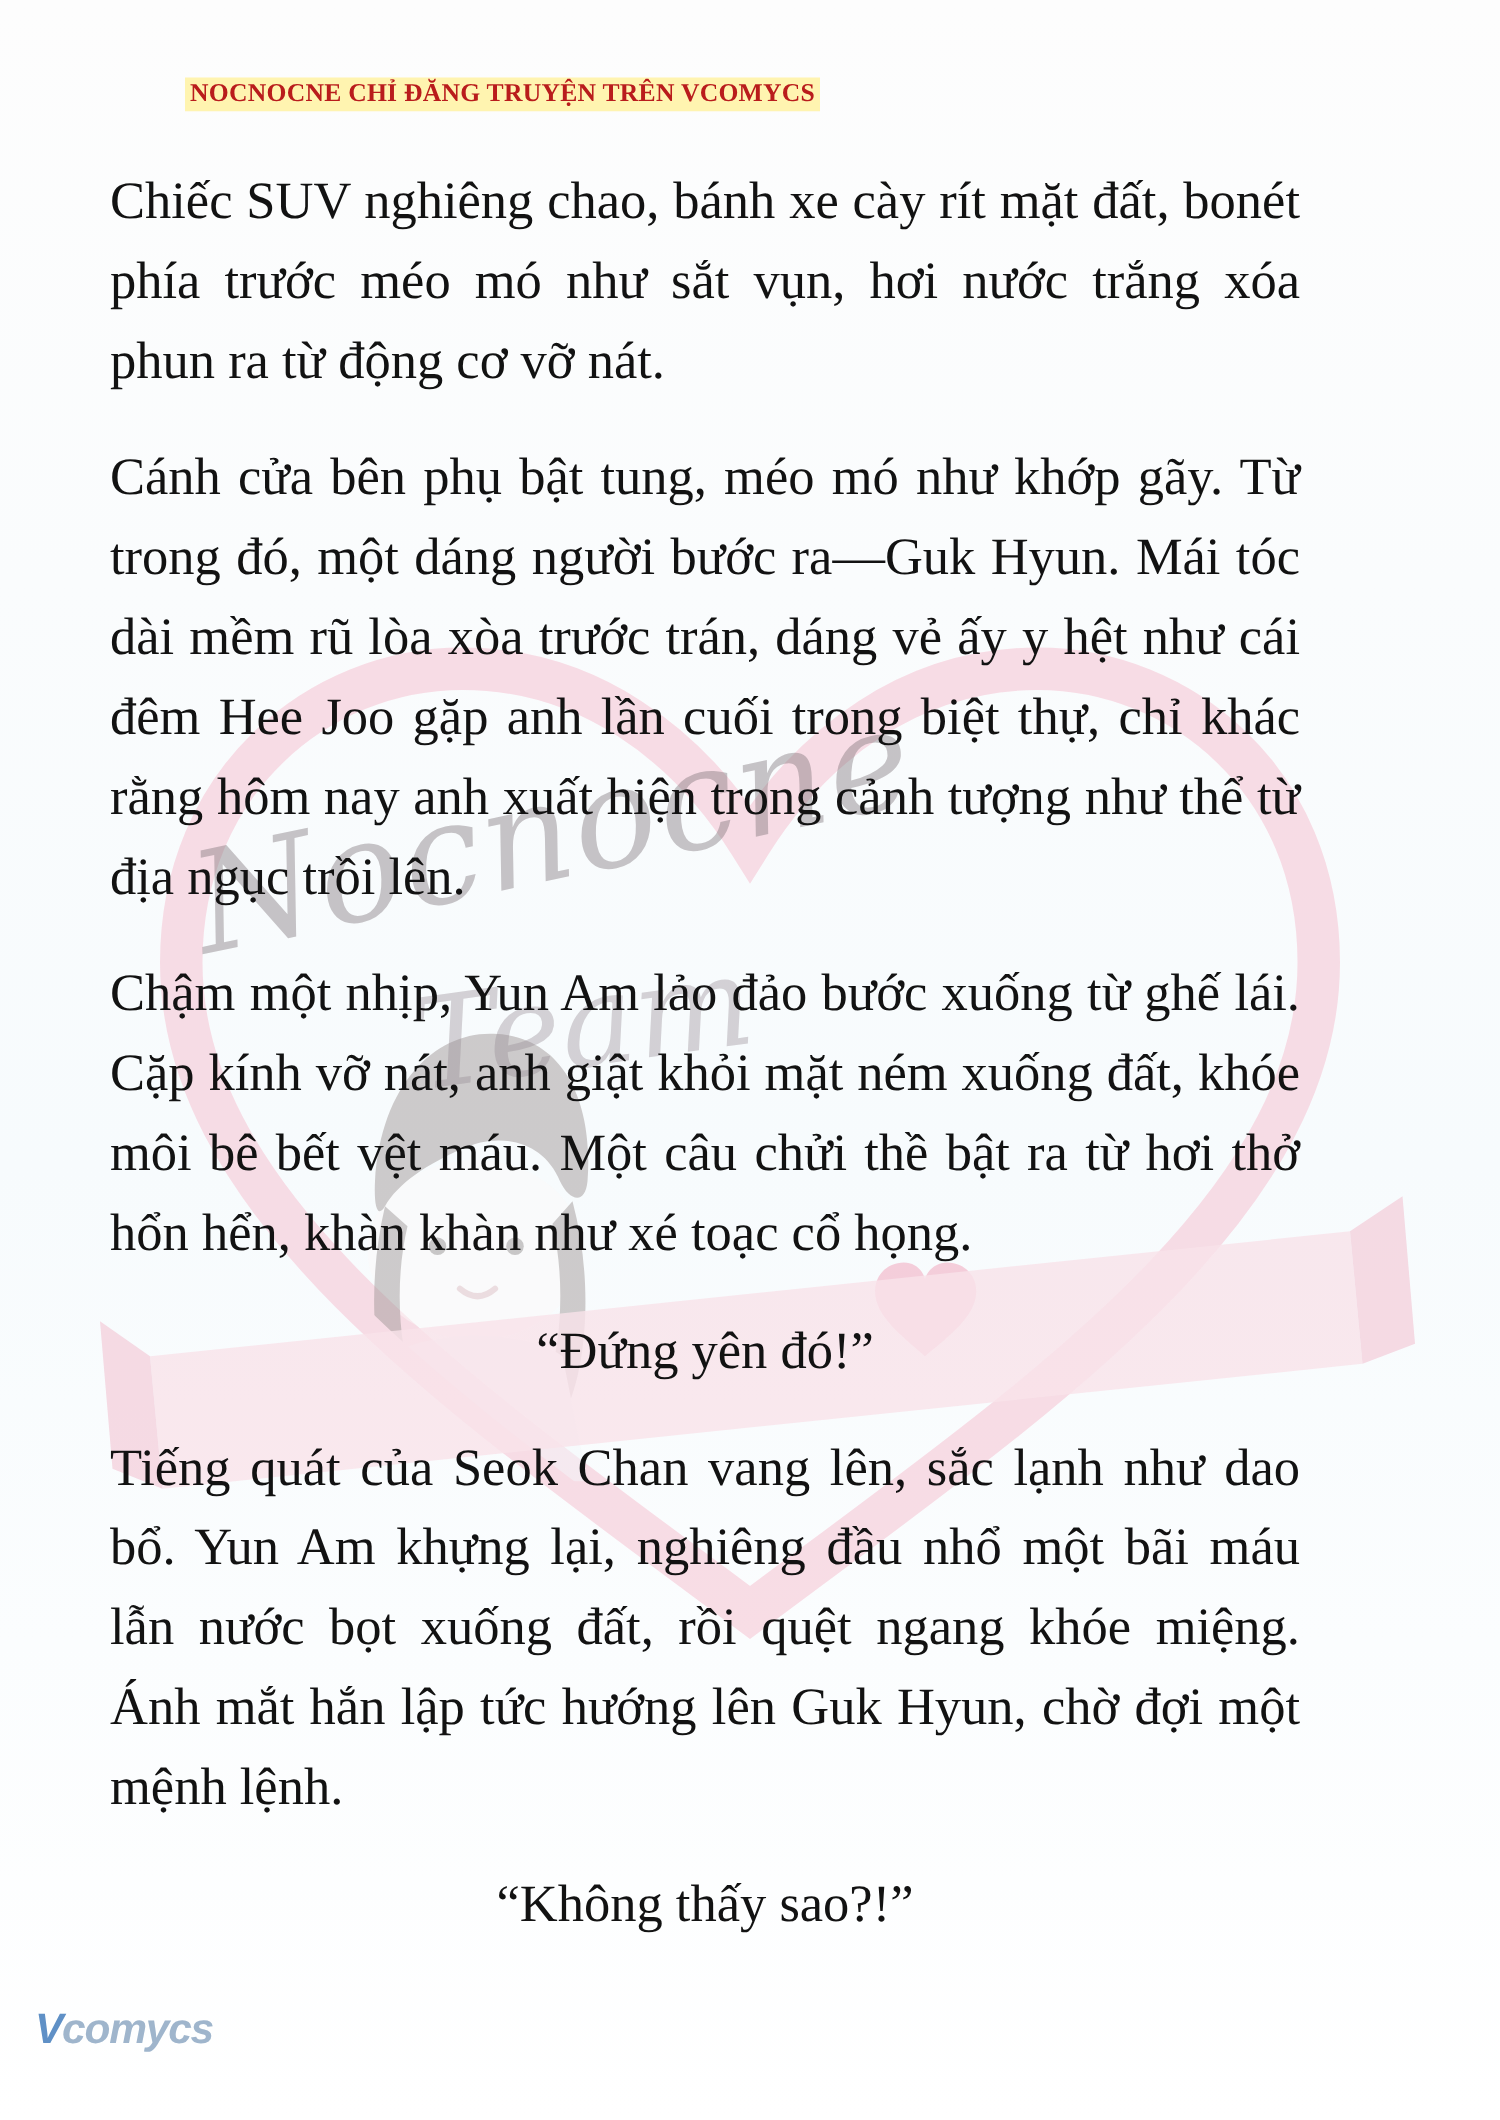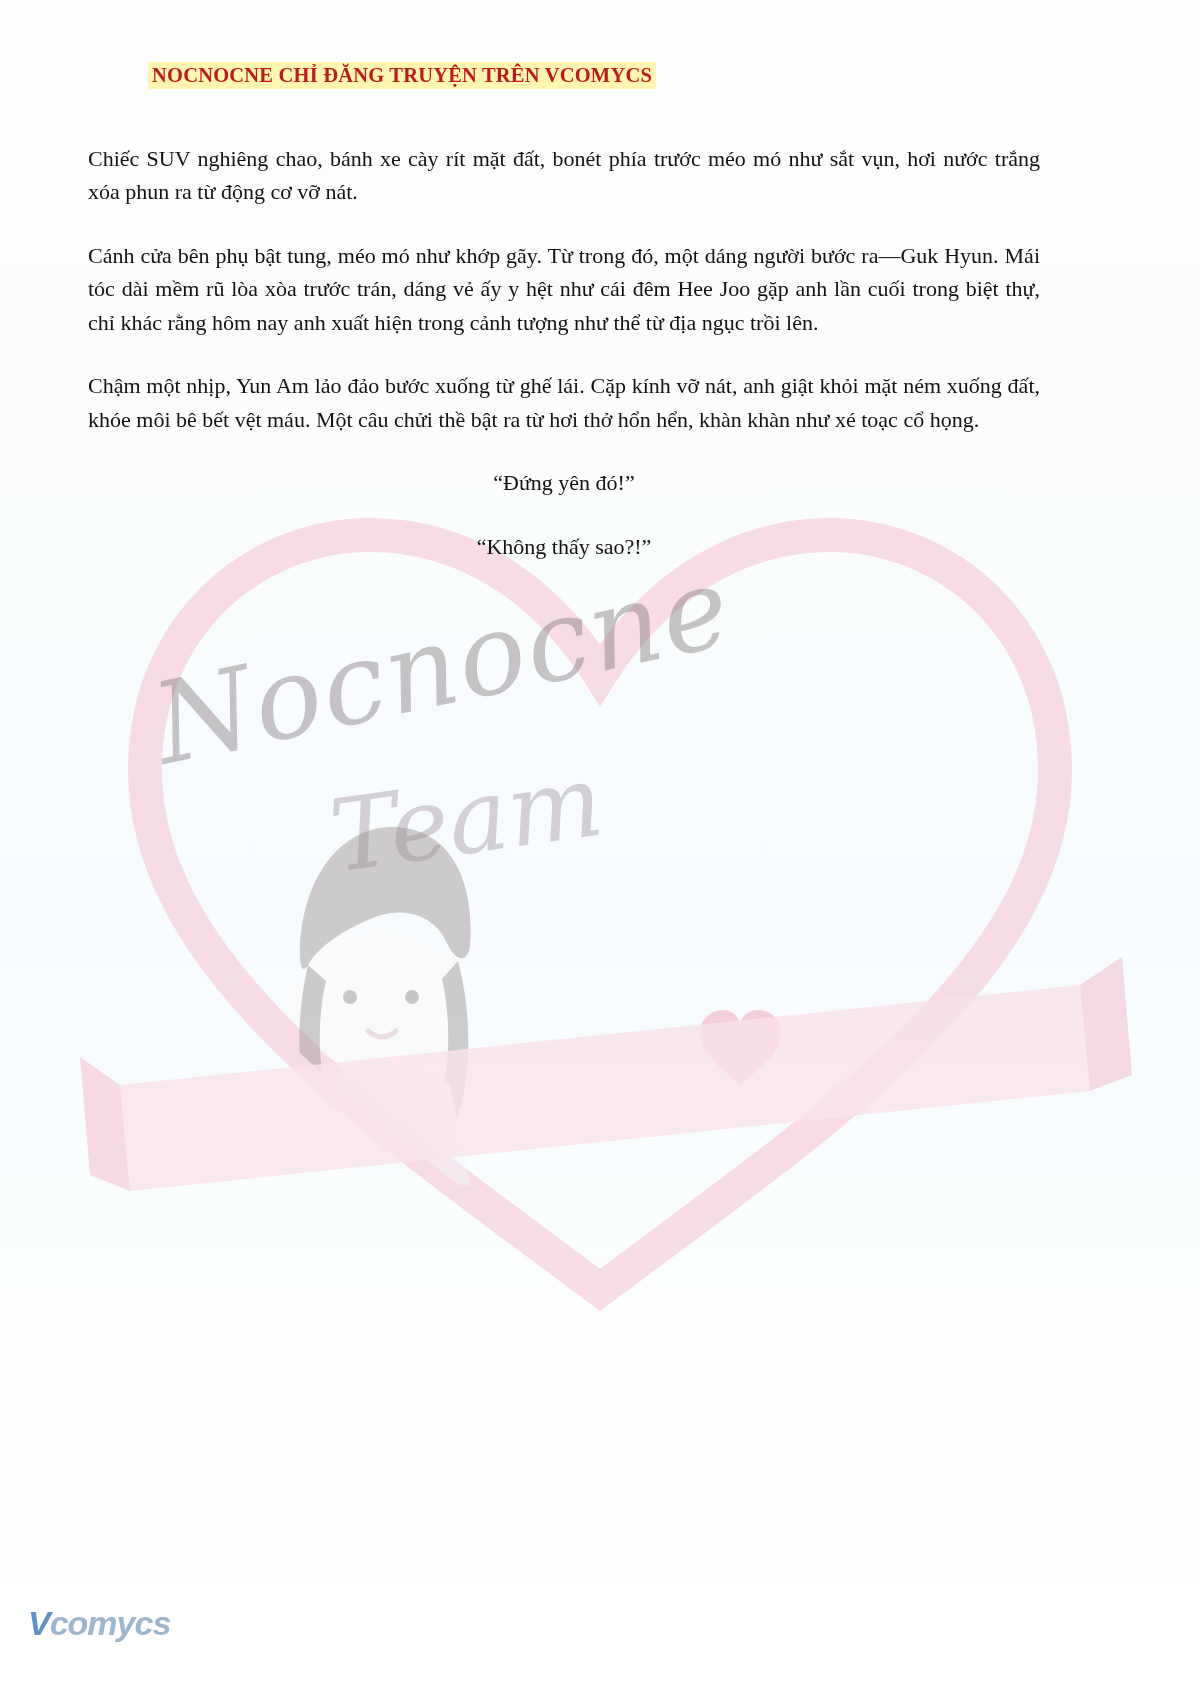--- a/index.html
+++ b/index.html
@@ -84,23 +84,23 @@
 
   
   #content {
     position: absolute;
     left: 88px;
     top: 130px;
     width: 952px;
   }
 
   #content p {
-    margin: 12px 0 30px 0;
+    margin: 0 0 30px 0;
     font-family: "Liberation Serif", serif;
-    font-size: 22px;
+    font-size: 42px;
     line-height: 1.52;
     color: #121212;
     text-align: justify;
     text-justify: inter-word;
   }
   #content p:last-child {
     margin-bottom: 0;
   }
   #content p.no-justify {
     text-align: center;
@@ -188,20 +188,21 @@
     <div class="wm-word" id="wm-team">Team</div>
   </div>
 
   <div id="header-line">NOCNOCNE CHỈ ĐĂNG TRUYỆN TRÊN VCOMYCS</div>
 
   <div id="content">
     <p>Chiếc SUV nghiêng chao, bánh xe cày rít mặt đất, bonét phía trước méo mó như sắt vụn, hơi nước trắng xóa phun ra từ động cơ vỡ nát.</p>
     <p>Cánh cửa bên phụ bật tung, méo mó như khớp gãy. Từ trong đó, một dáng người bước ra—Guk Hyun. Mái tóc dài mềm rũ lòa xòa trước trán, dáng vẻ ấy y hệt như cái đêm Hee Joo gặp anh lần cuối trong biệt thự, chỉ khác rằng hôm nay anh xuất hiện trong cảnh tượng như thể từ địa ngục trồi lên.</p>
     <p>Chậm một nhịp, Yun Am lảo đảo bước xuống từ ghế lái. Cặp kính vỡ nát, anh giật khỏi mặt ném xuống đất, khóe môi bê bết vệt máu. Một câu chửi thề bật ra từ hơi thở hổn hển, khàn khàn như xé toạc cổ họng.</p>
     <p class="no-justify">“Đứng yên đó!”</p>
+    <p>Tiếng quát của Seok Chan vang lên, sắc lạnh như dao bổ. Yun Am khựng lại, nghiêng đầu nhổ một bãi máu lẫn nước bọt xuống đất, rồi quệt ngang khóe miệng. Ánh mắt hắn lập tức hướng lên Guk Hyun, chờ đợi một mệnh lệnh.</p>
     <p class="no-justify">“Không thấy sao?!”</p>
   </div>
 
   <div id="footer-logo">
     <div id="footer-logo-text"><span id="footer-logo-v">V</span><span>comycs</span></div>
   </div>
 
 </div>
 
 </body></html>

